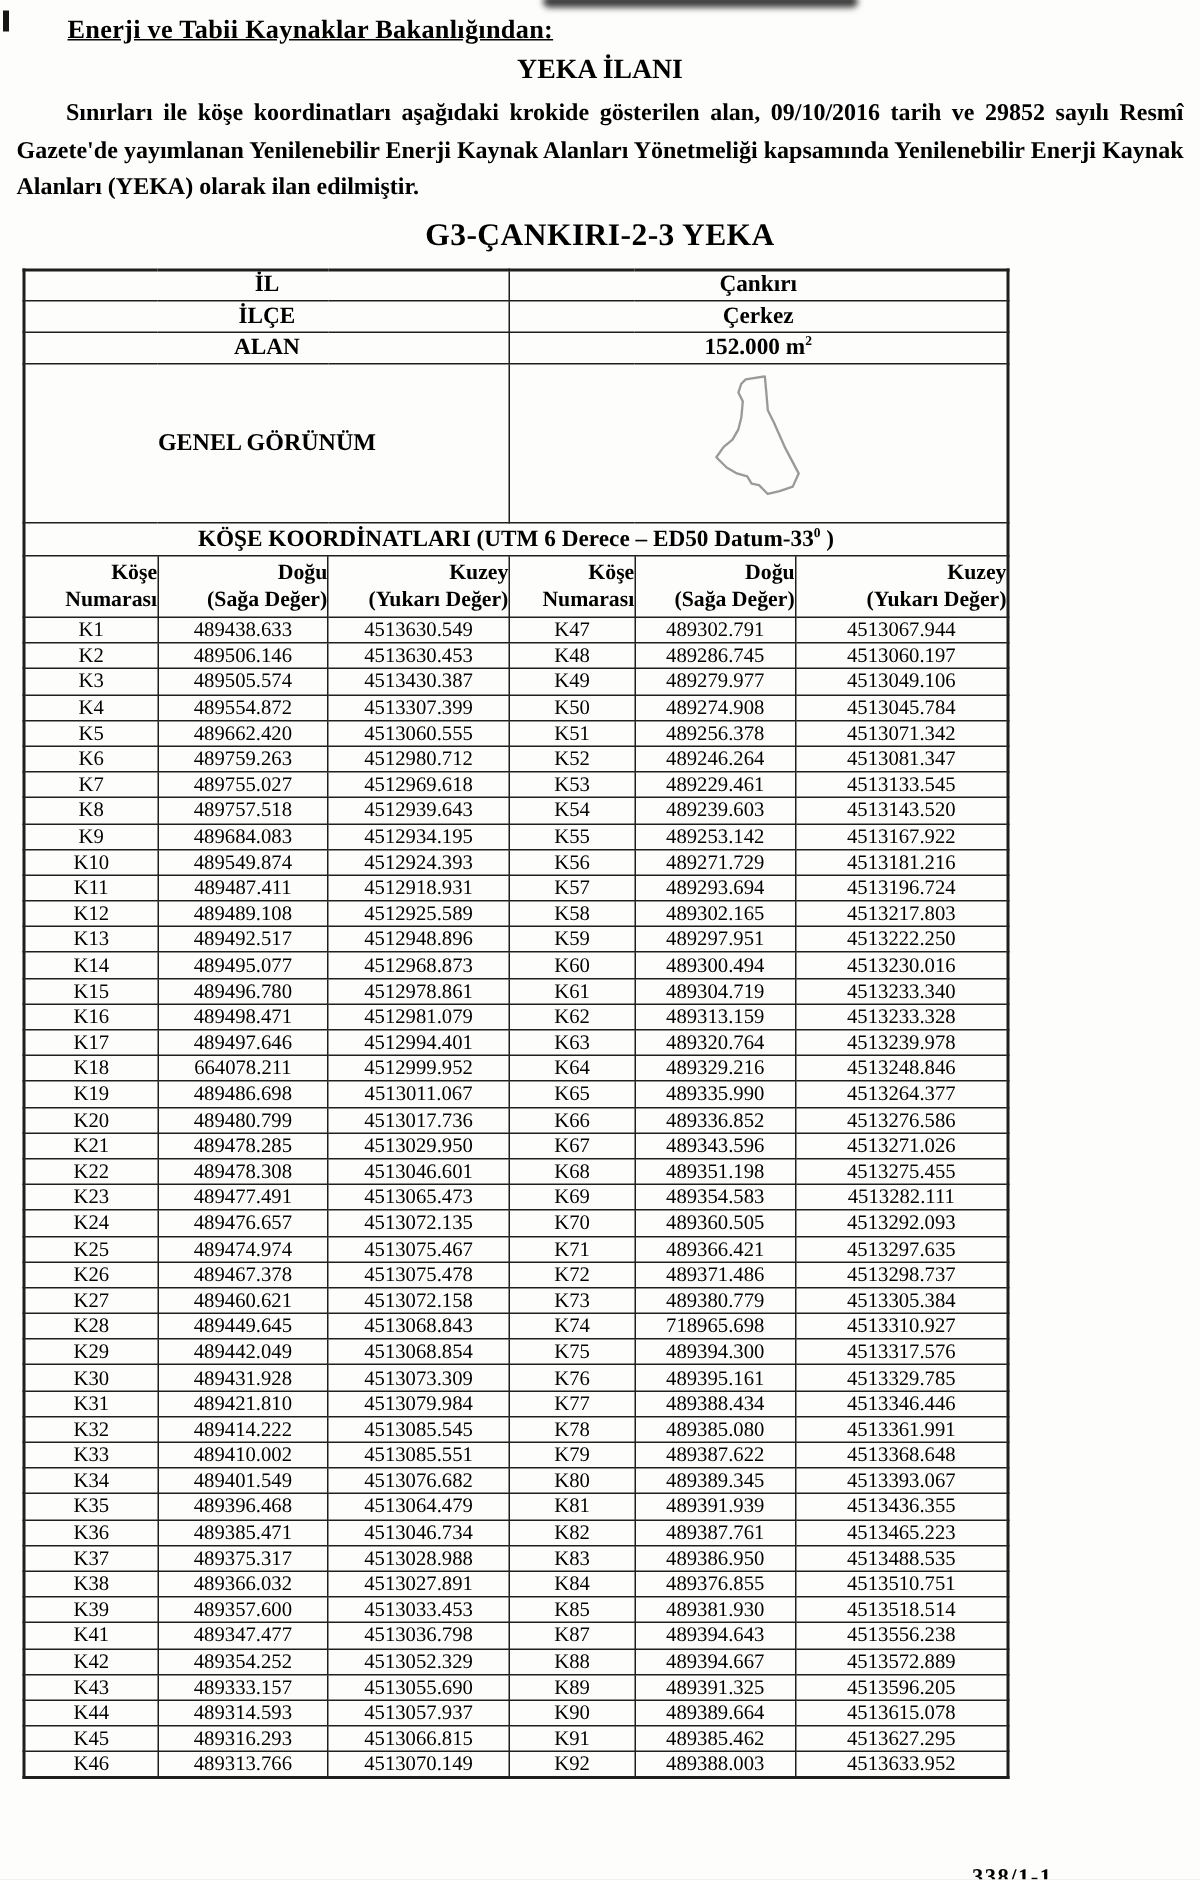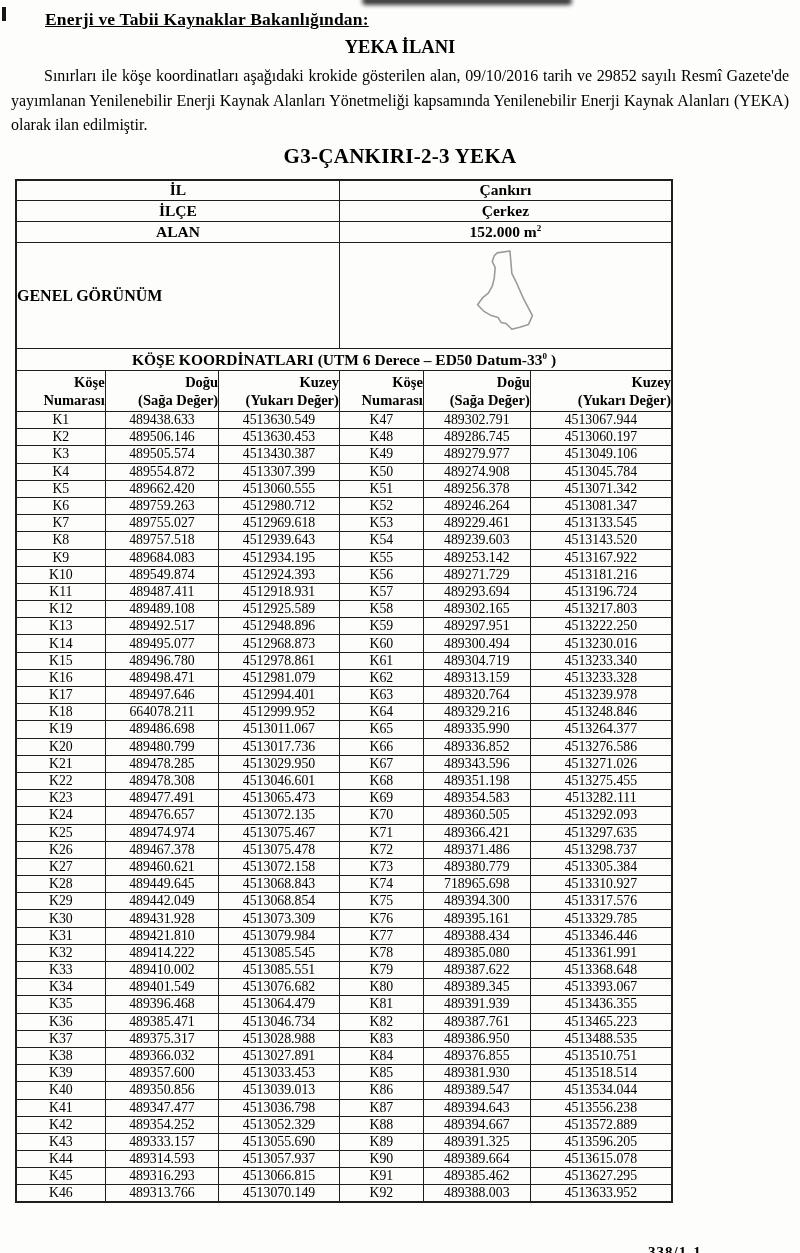--- a/index.html
+++ b/index.html
@@ -6,30 +6,30 @@
   html,body { background:#e8e8e8; }
   .page {
     position:relative; width:800px; height:1253px; margin:0 auto;
     background:#fdfdfc; overflow:hidden; color:#000000;
     font-family:"Liberation Serif","DejaVu Serif",serif;
   }
   .artifact-left { position:absolute; left:2px; top:7px; width:4px; height:14px; background:#161616; }
   .artifact-top { position:absolute; left:362px; top:-3px; width:210px; height:8px; background:#3a3a3a; filter:blur(2px); border-radius:4px; }
   .from-line { margin:9px 0 0 45px; font-size:17.5px; font-weight:bold; text-decoration:underline; letter-spacing:.2px; }
   .main-title { margin-top:7px; text-align:center; font-size:18.5px; font-weight:bold; }
-  .intro { margin:6px 11px 0 11px; font-size:16px; line-height:24.5px; text-align:justify; text-indent:33px; }
+  .intro { margin:6px 11px 0 11px; font-size:16px; line-height:24.5px; text-align:justify; text-indent:33px;font-weight:bold; }
   .sub-title { margin-top:6px; text-align:center; font-size:21px; font-weight:bold; letter-spacing:.3px; }
 
   table.doc { border-collapse:collapse; table-layout:fixed; width:658px; margin:10px 0 0 15px; }
   table.doc td, table.doc th { border:1.4px solid #1f1f1f; overflow:hidden; }
   table.doc { border:2px solid #1f1f1f; }
 
   .info-label, .info-value { text-align:center; font-weight:bold; font-size:15.5px; height:21px; }
   .overview-row td { height:106px; }
-  .overview-label { text-align:left; font-weight:bold; font-size:16px; }
+  .overview-label { text-align:center; font-weight:bold; font-size:16px; }
   .overview-cell { text-align:center; vertical-align:middle; }
   .section-title { text-align:center; font-weight:bold; font-size:15.5px; height:22px; }
   .col-head { text-align:right; font-weight:bold; font-size:14.5px; line-height:18px; height:41px; padding:2px 0; }
   .coord-row td { text-align:center; font-size:13.8px; height:17.2px; line-height:16px; padding:0; }
   sup.sp { font-size:9px; font-weight:bold; vertical-align:super; line-height:0; }
   .footer-ref { position:absolute; top:1244px; left:648px; font-size:15px; font-weight:bold; letter-spacing:1px; }
   svg.sketch { display:block; margin:0 auto; }
 </style>
 </head>
 <body>
@@ -392,28 +392,20 @@
         </tr>
         <tr class="coord-row">
           <td>K39</td>
           <td>489357.600</td>
           <td>4513033.453</td>
           <td>K85</td>
           <td>489381.930</td>
           <td>4513518.514</td>
         </tr>
         <tr class="coord-row">
-          <td>K40</td>
-          <td>489350.856</td>
-          <td>4513039.013</td>
-          <td>K86</td>
-          <td>489389.547</td>
-          <td>4513534.044</td>
-        </tr>
-        <tr class="coord-row">
           <td>K41</td>
           <td>489347.477</td>
           <td>4513036.798</td>
           <td>K87</td>
           <td>489394.643</td>
           <td>4513556.238</td>
         </tr>
         <tr class="coord-row">
           <td>K42</td>
           <td>489354.252</td>

